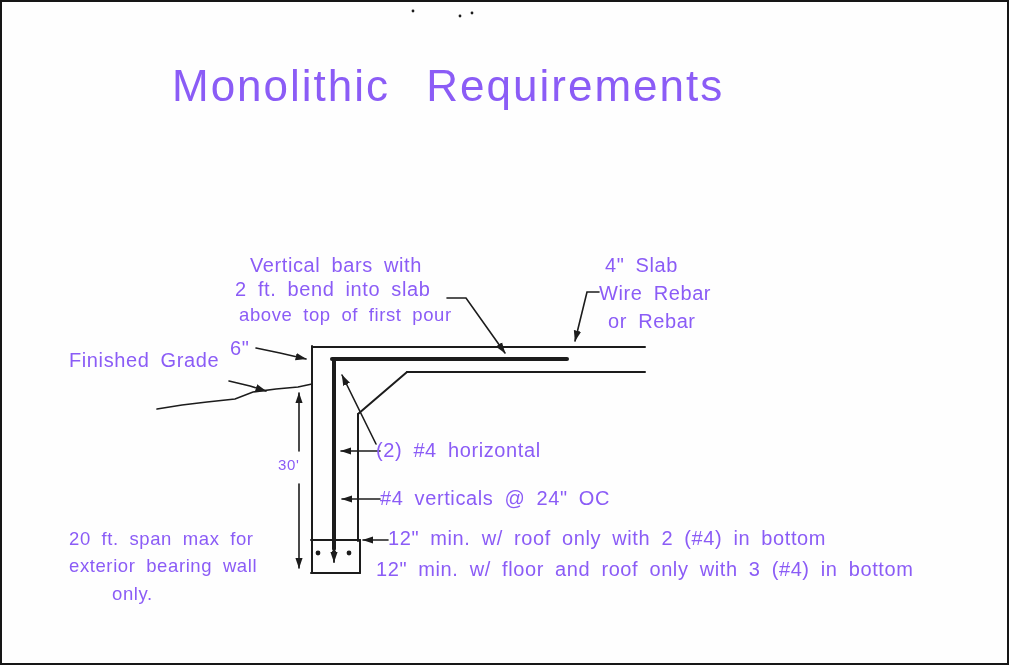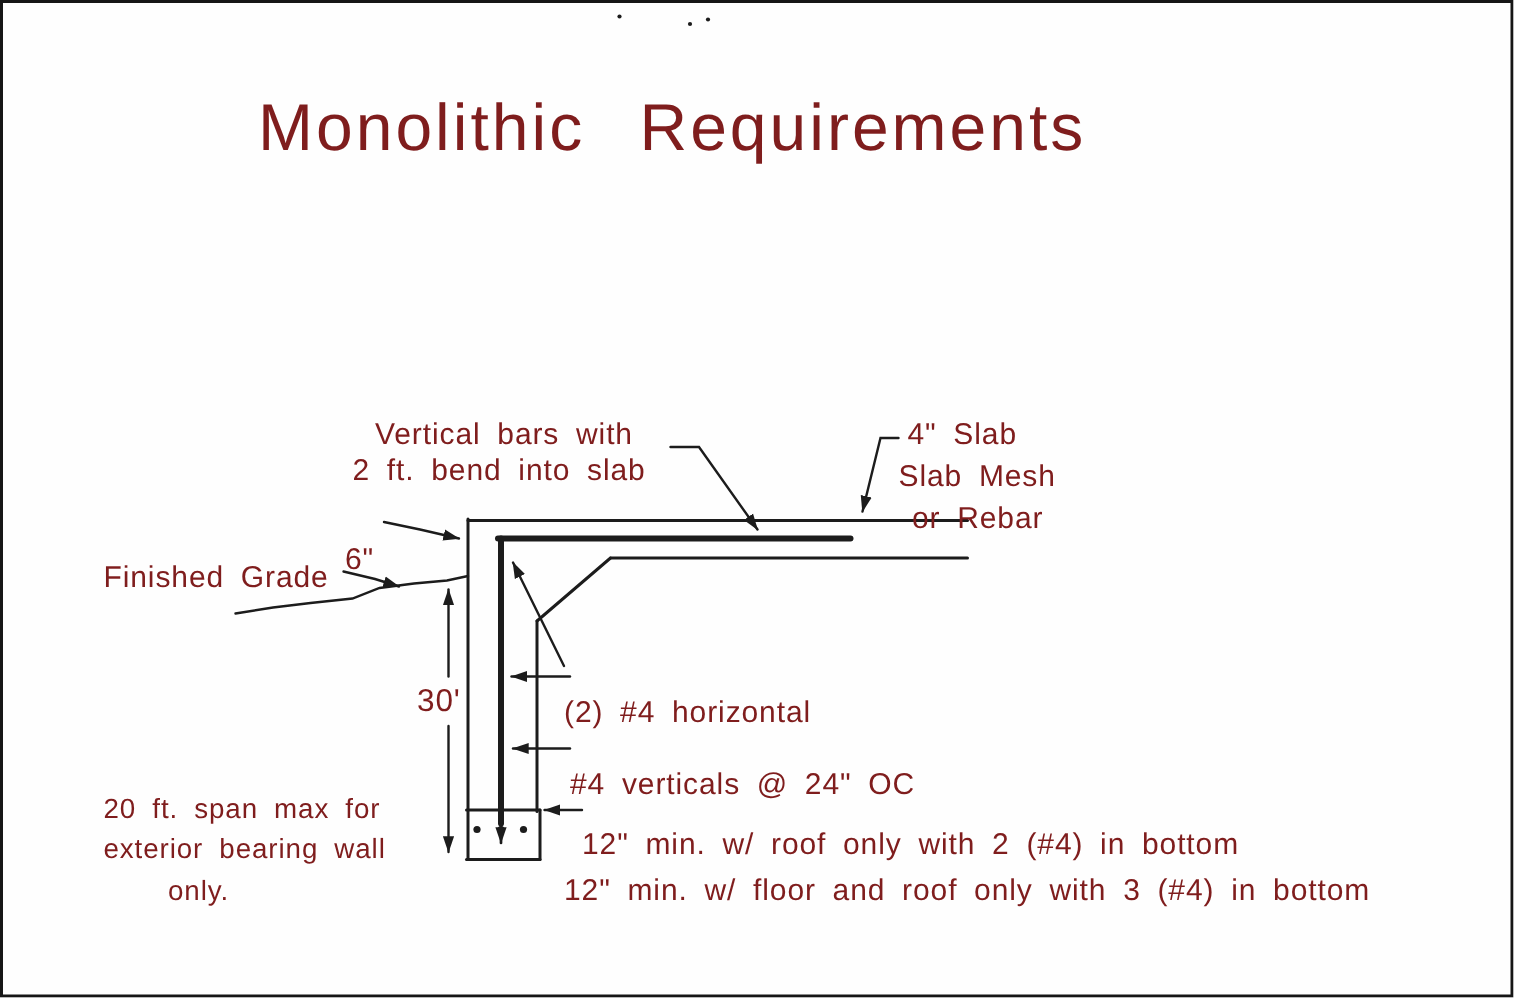--- a/index.html
+++ b/index.html
@@ -9,40 +9,40 @@
     background:#fefefe;
     border:2px solid #161616;
     box-sizing:border-box;
     overflow:hidden;
     font-family:"Liberation Sans", sans-serif;
     color:#1c1c1c;
   }
   .txt{
     position:absolute;
     white-space:nowrap;
-    color:#7f1d1d;
+    color:#8b5cf6;
     font-weight:400;
     letter-spacing:0.6px;
     word-spacing:5px;
     line-height:1;
   }
   .title{
     font-size:44px;
     letter-spacing:2px;
     word-spacing:22px;
     text-align:center;
   }
   .subtitle{
     font-size:23px;
     word-spacing:9px;
     text-align:center;
   }
-  .ann{font-size:20px;margin-top:25px;}
+  .ann{font-size:20px;}
   .ann-sm{font-size:18.5px;}
-  .dim{font-size:21px;}
+  .dim{font-size:15px;}
   svg.linework{position:absolute;left:0;top:0;}
 </style>
 </head>
 <body>
 
 <div class="page">
 
   <svg class="linework" width="1009" height="665" viewBox="0 0 1009 665">
     <defs>
       <marker id="ah" viewBox="0 0 10 8" refX="9.5" refY="4" markerWidth="11" markerHeight="9" markerUnits="userSpaceOnUse" orient="auto">
@@ -88,23 +88,24 @@
       <line x1="378" y1="497" x2="340" y2="497" stroke-width="1.6" marker-end="url(#ah)"></line>
       <line x1="386" y1="538" x2="361" y2="538" stroke-width="1.6" marker-end="url(#ah)"></line>
     </g>
   </svg>
 
   <div class="txt title" style="left:170px;top:62px;width:520px;">Monolithic Requirements</div>
 
 
   <div class="txt ann" style="left:248px;top:253px;">Vertical bars with</div>
   <div class="txt ann" style="left:233px;top:277px;">2 ft. bend into slab</div>
+  <div class="txt ann-sm" style="left:237px;top:304px;">above top of first pour</div>
 
   <div class="txt ann" style="left:603px;top:253px;">4" Slab</div>
-  <div class="txt ann" style="left:597px;top:281px;">Slab Mesh</div>
+  <div class="txt ann" style="left:597px;top:281px;">Wire Rebar</div>
   <div class="txt ann" style="left:606px;top:309px;">or Rebar</div>
 
   <div class="txt ann" style="left:228px;top:336px;">6"</div>
 
   <div class="txt ann" style="left:67px;top:348px;">Finished Grade</div>
 
   <div class="txt dim" style="left:276px;top:455px;">30'</div>
 
   <div class="txt ann" style="left:374px;top:438px;">(2) #4 horizontal</div>
 

